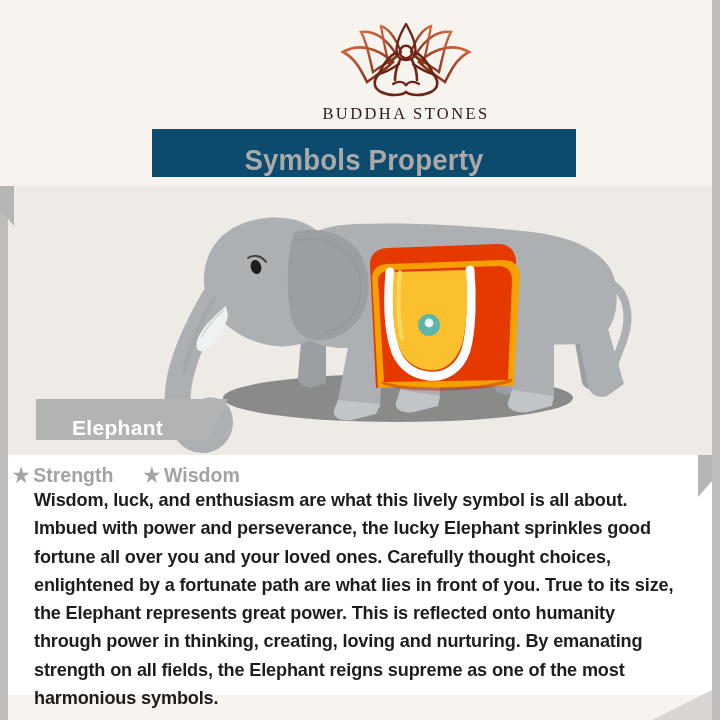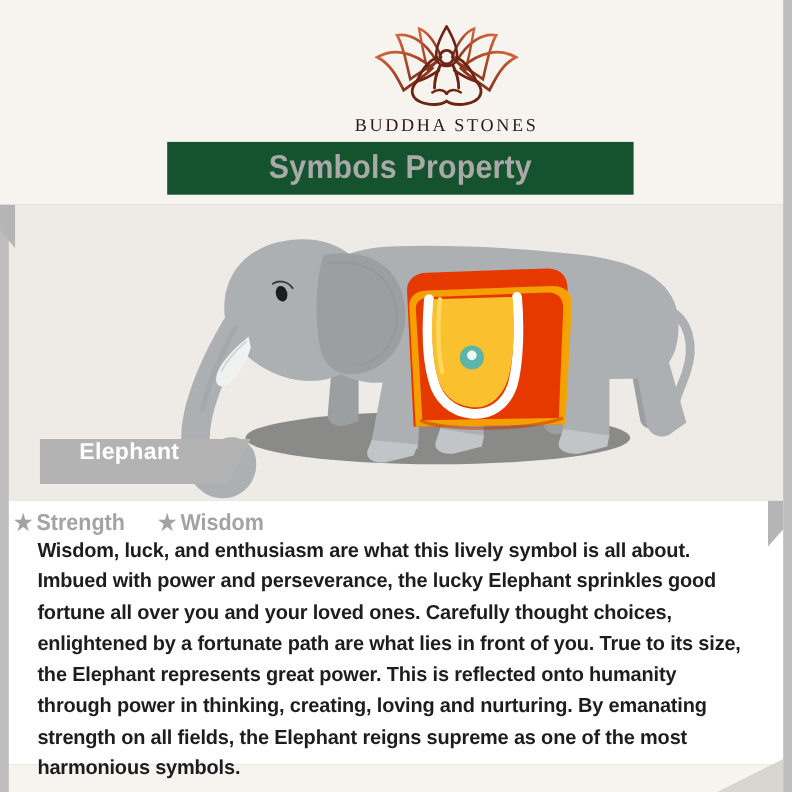--- a/index.html
+++ b/index.html
@@ -86,23 +86,23 @@
     letter-spacing: 2.4px;
     color: #2b1b16;
     font-weight: 400;
   }
 
   
   .title-banner {
     position: absolute;
     left: 152px; top: 129px;
     width: 424px; height: 48px;
-    background: #14532d;
+    background: #0c4a6e;
     display: flex;
-    align-items: center;
+    align-items: flex-end;
     justify-content: center;
   }
   .title-text {
     font-size: 30px;
     font-weight: 700;
     color: #a9a9a9;
     letter-spacing: 0.2px;
     transform: scaleX(0.92);
     white-space: nowrap;
   }
@@ -115,21 +115,21 @@
   }
 
   
   .badge {
     position: absolute;
     left: 36px; top: 399px;
     width: 192px; height: 41px;
     background: #b3b3b3;
     clip-path: polygon(0 0, 100% 0, 89% 100%, 0 100%);
     display: flex;
-    align-items: flex-start;
+    align-items: flex-end;
   }
   .badge-label {
     margin-left: 36px;
     color: #ffffff;
     font-size: 21px;
     font-weight: 700;
     letter-spacing: 0.3px;
   }
 
   

